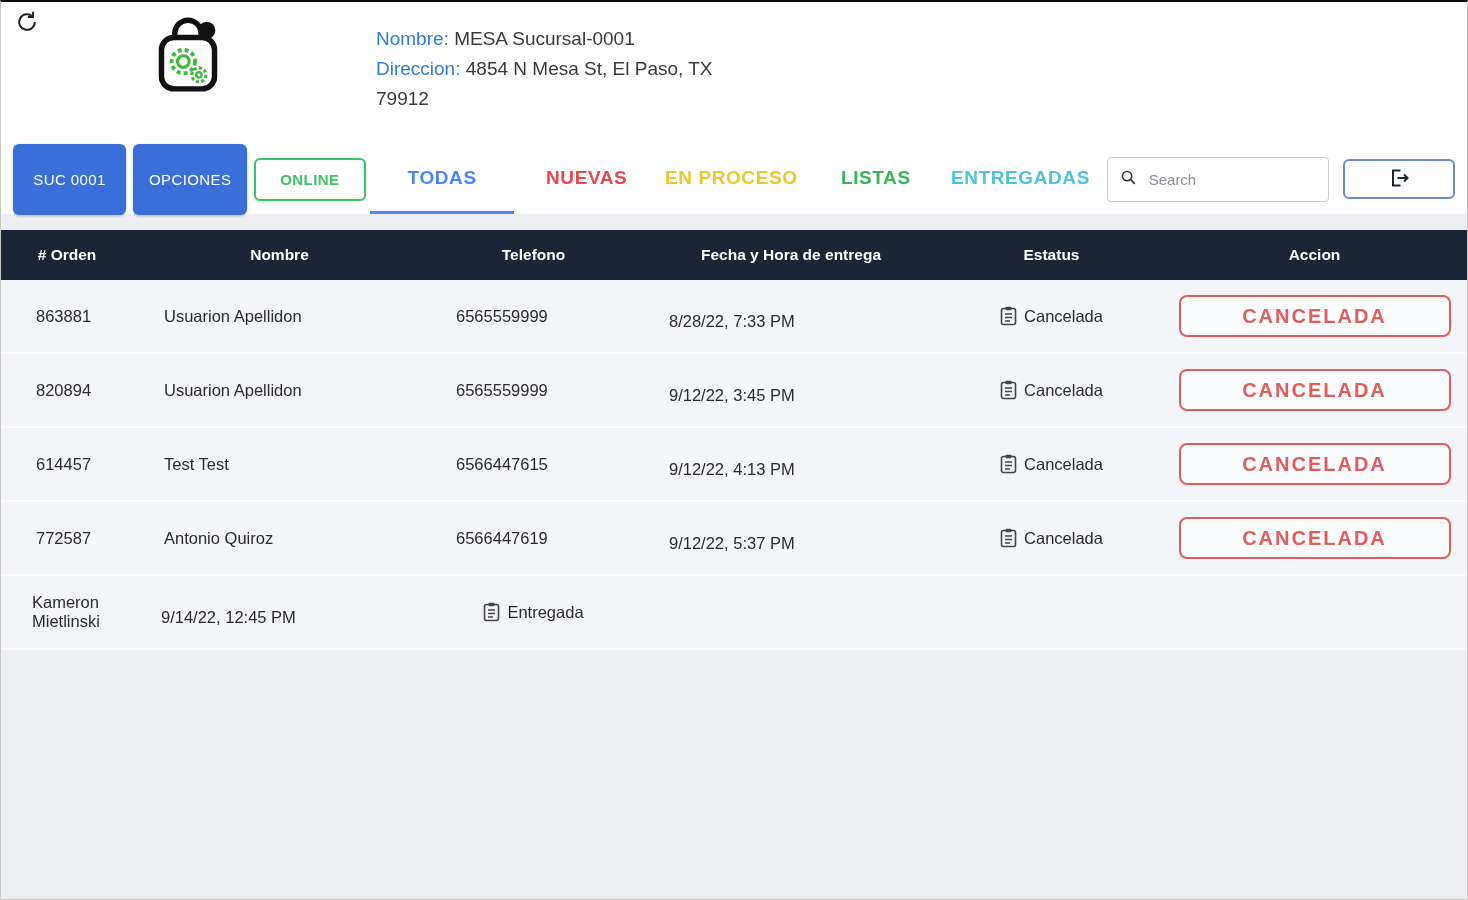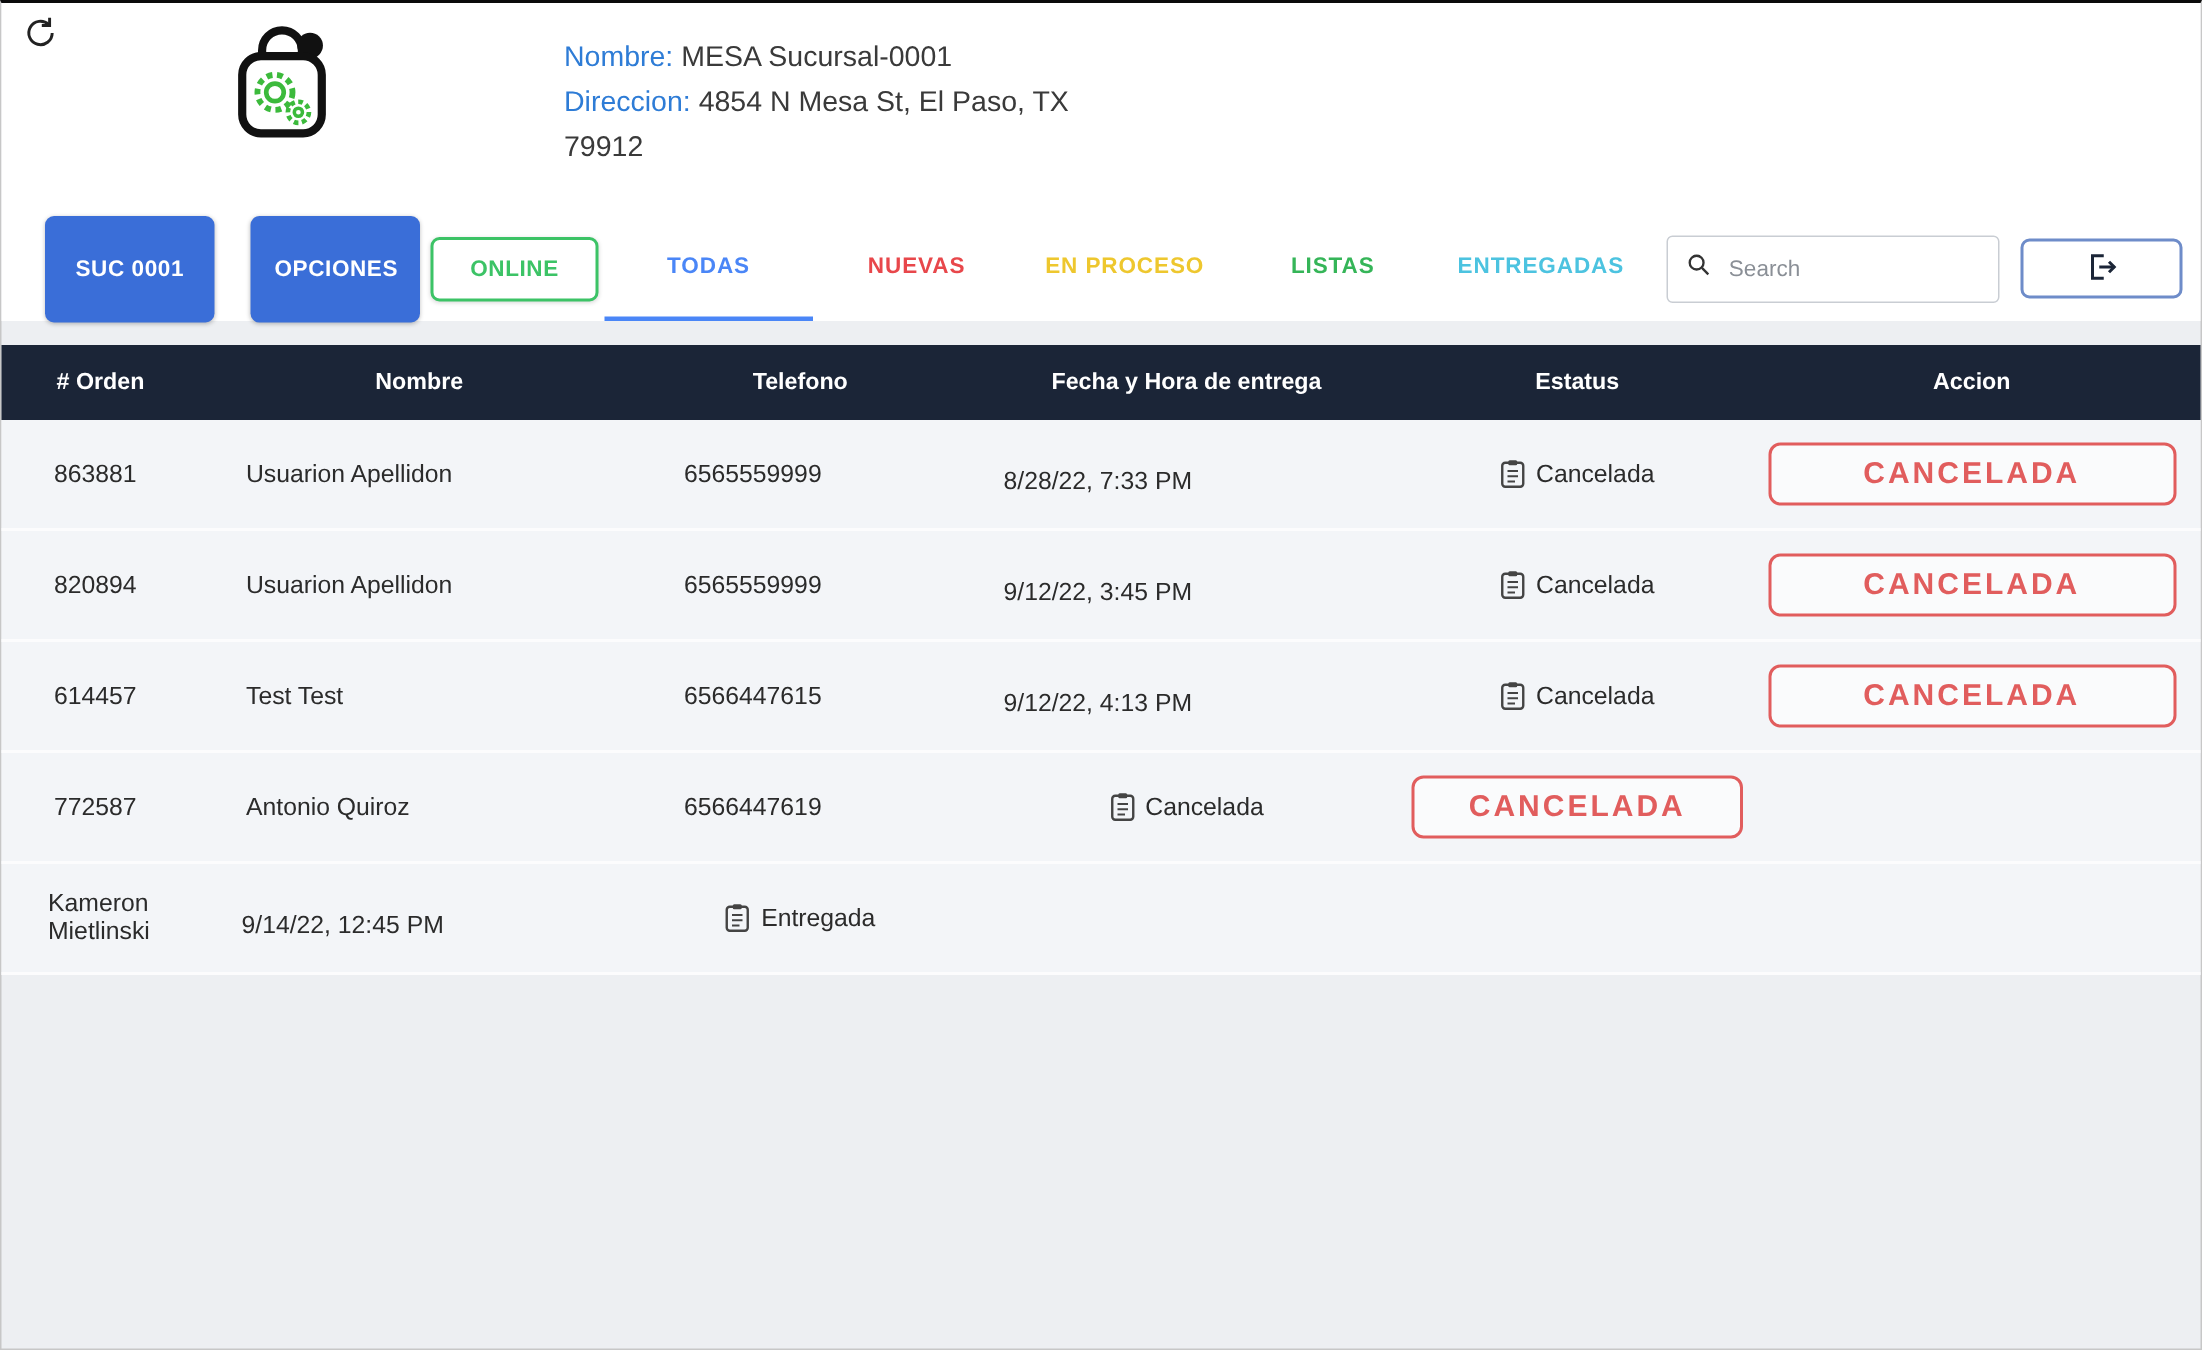--- a/index.html
+++ b/index.html
@@ -26,36 +26,36 @@
   }
   .store-info .lbl { color:var(--label-blue,#2e7cd6); }
 
   
   .toolbar {
     position:absolute; left:0; right:0; bottom:0; height:70px;
     display:flex; align-items:center; padding:0 12px;
   }
   .btn-solid {
     background:var(--primary-blue,#3a6ed8); color:#fff; border:none;
-    font-family:inherit; font-weight:bold; font-size:15px; letter-spacing:.4px;
+    font-family:inherit; font-weight:normal; font-size:15px; letter-spacing:.4px;
     padding:27px 16px; border-radius:6px; margin-right:7px; cursor:pointer;
-    box-shadow:0 1px 3px rgba(0,0,0,.25); min-width:113px;margin-left:17px;
+    box-shadow:0 1px 3px rgba(0,0,0,.25); min-width:113px;
   }
   .btn-online {
     background:#fff; color:var(--online-green,#3cc366);
     border:2px solid var(--online-green,#3cc366);
     font-family:inherit; font-weight:bold; font-size:15px; letter-spacing:.4px;
     padding:11px 16px; border-radius:6px; margin-right:4px; cursor:pointer;
     box-shadow:0 1px 3px rgba(0,0,0,.15); min-width:112px;
   }
 
   .tabs { display:flex; width:728px; height:100%; }
   .tab {
     flex:1; display:flex; align-items:center; justify-content:center;
-    font-weight:bold; font-size:15px; letter-spacing:.6px; cursor:pointer;
+    font-weight:bold; font-size:19px; letter-spacing:.6px; cursor:pointer;
     border-bottom:3px solid transparent; height:100%;
   }
   .tab.active { border-bottom:3px solid var(--tab-active,#4a86f7); }
 
   .search-box {
     margin-left:14px; width:222px; height:45px;
     border:1px solid #c9cdd3; border-radius:4px; background:#fff;
     display:flex; align-items:center; padding:0 12px;
   }
   .search-box input {
@@ -235,20 +235,21 @@
     </div>
     <div class="td c-accion">
       <button class="btn-cancelada">CANCELADA</button>
     </div>
   </div>
 
   <div class="trow tgrid">
     <div class="td c-orden">772587</div>
     <div class="td c-nombre">Antonio Quiroz</div>
     <div class="td c-telefono">6566447619</div>
+    <div class="td c-fecha">9/12/22, 5:37 PM</div>
     <div class="td c-estatus">
       <span class="status-icon">
         <svg width="17" height="20" viewBox="0 0 16 20">
           <rect x="1" y="2.5" width="14" height="16" rx="2" fill="none" stroke="#444" stroke-width="1.6"></rect>
           <rect x="5" y="0.8" width="6" height="3.4" rx="1" fill="#444"></rect>
           <path d="M4.5 8h7M4.5 11.5h7M4.5 15h5" stroke="#444" stroke-width="1.4" fill="none"></path>
         </svg>
       </span>
       <span class="status-text">Cancelada</span>
     </div>

